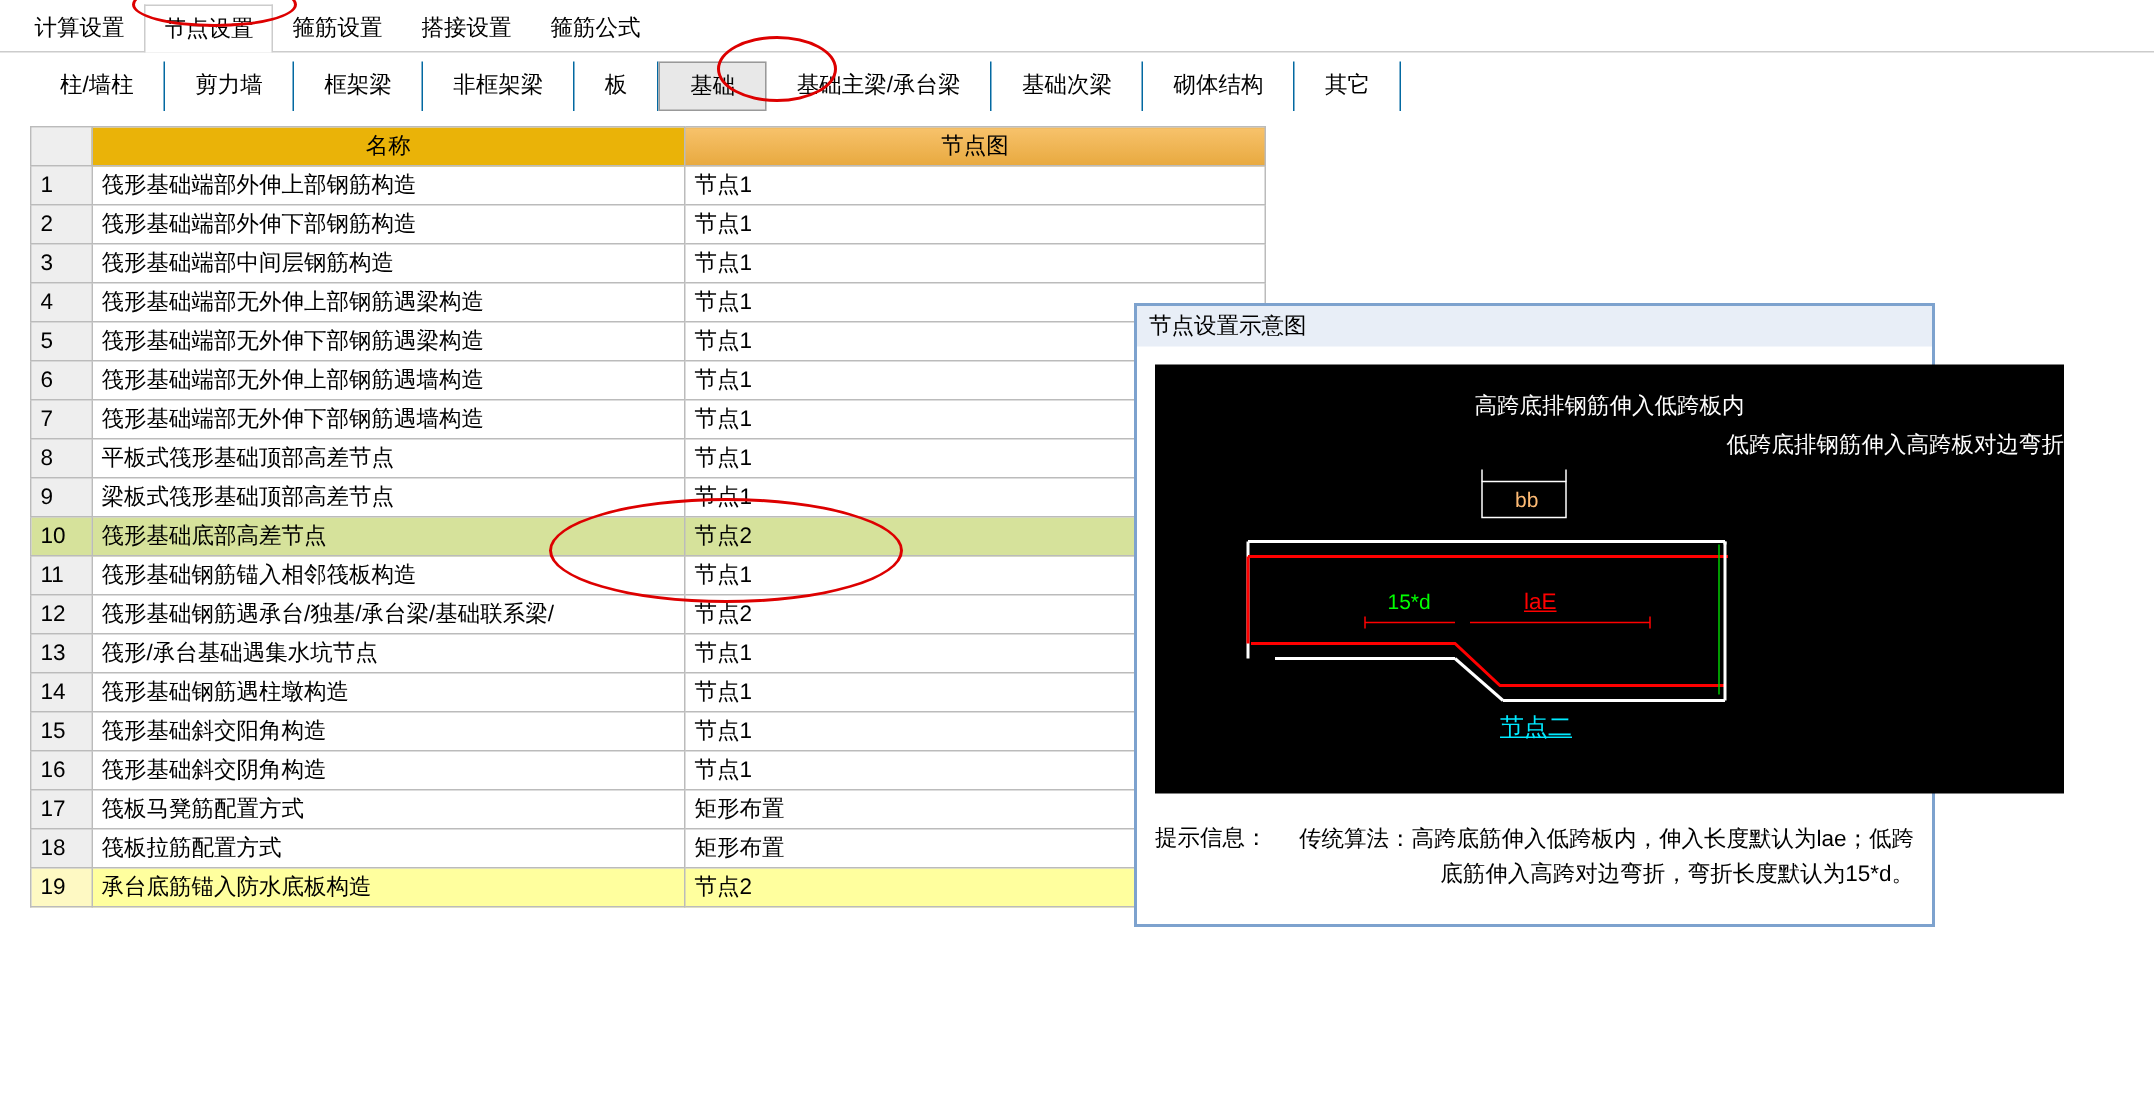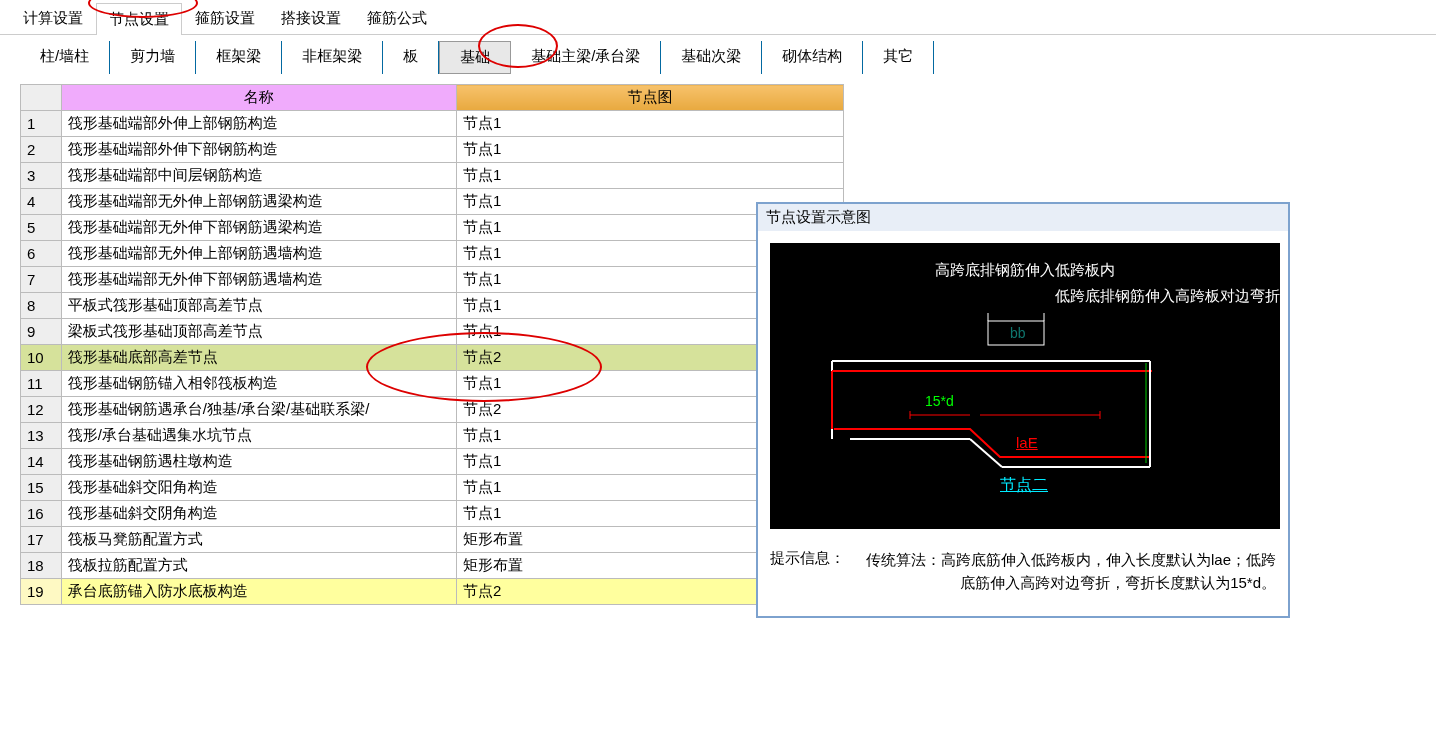--- a/index.html
+++ b/index.html
@@ -10,39 +10,39 @@
 .top-tab.active { border-color: #ccc; background: #fff; position: relative; top: 1px; }
 
 .sub-tabs { display: flex; padding: 6px 10px 0 20px; }
 .sub-tab { padding: 6px 20px; border-right: 1px solid #0369a1; cursor: pointer; font-size: 15px; text-align: center; }
 .sub-tab.active { background: #e8e8e8; border: 1px solid #999; }
 
 .content-area { padding: 10px 20px; position: relative; }
 .data-table { border-collapse: collapse; width: 824px; }
 .data-table th, .data-table td { border: 1px solid #bbb; padding: 3px 6px; font-size: 15px; text-align: left; font-weight: normal; }
 .data-table th { text-align: center; }
-.th-name { background: #f0abfc; width: 388px; }
+.th-name { background: #eab308; width: 388px; }
 .th-node { background: linear-gradient(#f7c26b, #e8a93f); width: 380px; }
 .row-num { background: #eee; text-align: center; width: 40px; }
 .row-highlight td, .row-highlight .row-num { background: #d6e29b; }
 .row-yellow td { background: #ffff9e; }
 .row-yellow .row-num { background: #fef9c3; }
 
 .annot { position: absolute; border: 2px solid #d00; border-radius: 50%; pointer-events: none; }
 
 .popup { position: absolute; left: 756px; top: 202px; width: 534px; border: 2px solid #7da2ce; background: #fff; }
 .popup-title { background: #e8eef7; padding: 4px 8px; font-size: 15px; }
 .diagram-wrap { padding: 12px; }
-.diagram { background: #000; width: 510px; height: 286px; position: relative; color: #fff; font-size: 13px; }
+.diagram { background: #000; width: 606px; height: 286px; position: relative; color: #fff; font-size: 13px; }
 .diag-text-1 { position: absolute; top: 18px; width: 100%; text-align: center; font-size: 15px; }
 .diag-text-2 { position: absolute; top: 44px; width: 100%; text-align: right; font-size: 15px; }
-.diag-bb { position: absolute; top: 82px; left: 240px; color: #0f766e; font-size: 14px; }
+.diag-bb { position: absolute; top: 82px; left: 240px; color: #fdba74; font-size: 14px; }
 .diag-svg { position: absolute; left: 0; top: 0; }
 .diag-15d { position: absolute; top: 150px; left: 155px; color: #0f0; font-size: 14px; }
-.diag-lae { position: absolute; top: 150px; left: 246px; color: #f00; font-size: 15px; text-decoration: underline; margin-top: 41px; }
+.diag-lae { position: absolute; top: 150px; left: 246px; color: #f00; font-size: 15px; text-decoration: underline; }
 .diag-link { position: absolute; top: 232px; left: 230px; color: #00eaff; text-decoration: underline; font-size: 16px; cursor: pointer; }
 .popup-bottom { padding: 8px 12px 22px 12px; display: flex; font-size: 15px; }
 .popup-bottom-label { white-space: nowrap; margin-right: 16px; font-family: Liberation Serif, serif; }
 .popup-bottom-text { line-height: 1.5; text-align: right; }
 </style>
 </head>
 <body>
 
 <div class="top-tabs" id="top-tabs">
     <div class="top-tab">计算设置</div>

